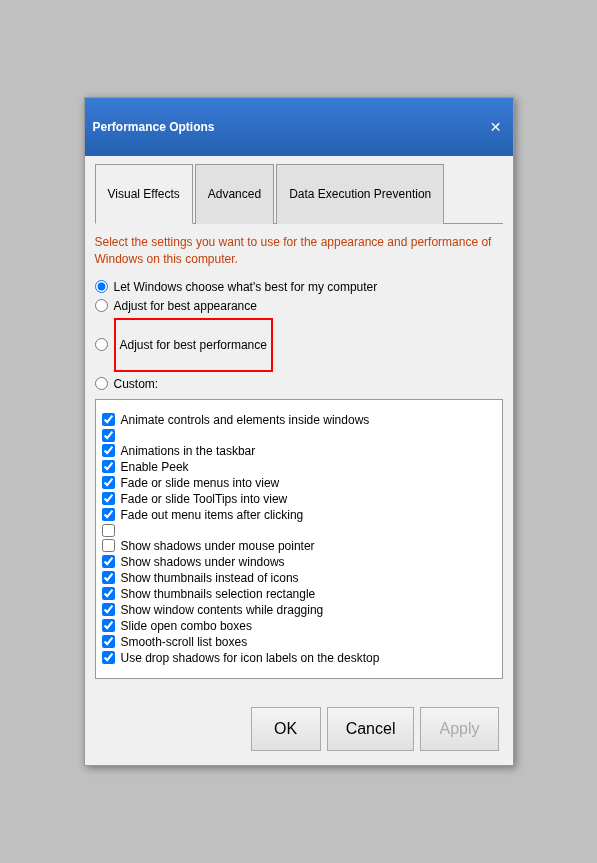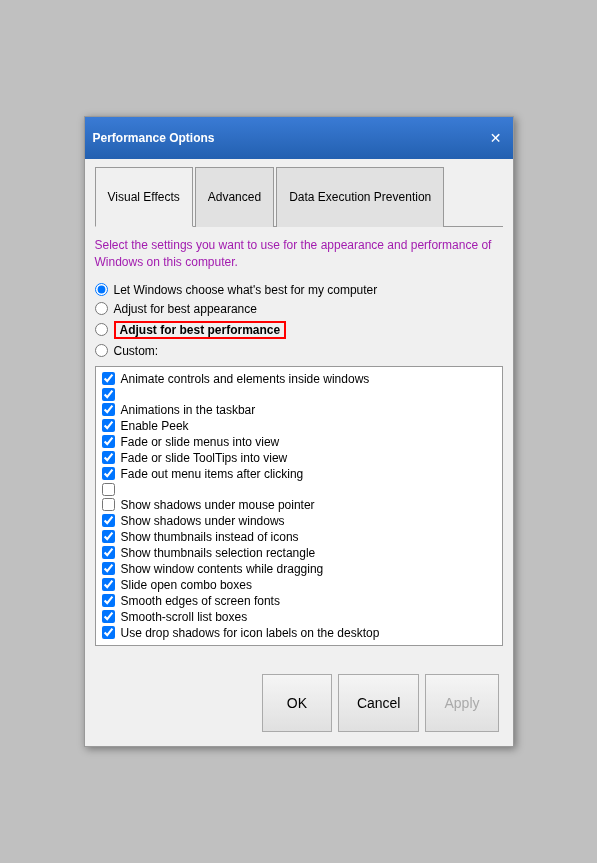--- a/index.html
+++ b/index.html
@@ -17,21 +17,21 @@
     .dialog {
       width: 430px;
       background: #f0f0f0;
       border: 1px solid #999;
       box-shadow: 2px 2px 8px rgba(0,0,0,0.4);
     }
 
     .title-bar {
       background: linear-gradient(to bottom, #3a7bd5, #2360b0);
       color: white;
-      padding: 12px 8px;
+      padding: 20px 8px;
       display: flex;
       justify-content: space-between;
       align-items: center;
       font-size: 12px;
       font-weight: 600;
     }
 
     .title-bar-close {
       width: 18px;
       height: 18px;
@@ -70,51 +70,50 @@
     .tab.active {
       background: #f0f0f0;
       border-bottom: 1px solid #f0f0f0;
       z-index: 1;
     }
 
     .description {
       margin-bottom: 12px;
       font-size: 12px;
       line-height: 1.4;
-      color: #a21caf;
+      color: #c2410c;
     }
 
     .radio-group {
       margin-bottom: 8px;
     }
 
     .radio-item {
       display: flex;
       align-items: center;
       margin-bottom: 5px;
       font-size: 12px;
     }
 
     .radio-item input[type="radio"] {
       margin-right: 6px;
       cursor: pointer;
     }
 
     .radio-best-performance {
       border: 2px solid red;
-      padding: 0 4px;
+      padding: 18px 4px;
       display: inline-flex;
       align-items: center;
-      font-weight: bold;
     }
 
     .checkbox-list {
       border: 1px solid #999;
       background: white;
-      padding: 4px 6px;
+      padding: 12px 6px;
       margin-bottom: 22px;
       max-height: 360px;
       overflow-y: auto;
     }
 
     .checkbox-item {
       display: flex;
       align-items: center;
       padding: 1px 0;
       font-size: 12px;
@@ -127,22 +126,22 @@
     }
 
     .button-row {
       display: flex;
       justify-content: flex-end;
       gap: 6px;
       padding: 6px 4px 4px 4px;
     }
 
     .btn {
-      padding: 20px 18px;
-      font-size: 14px;
+      padding: 12px 18px;
+      font-size: 16px;
       border: 1px solid #aaa;
       background: linear-gradient(to bottom, #f5f5f5, #e0e0e0);
       cursor: pointer;
       min-width: 70px;
     }
 
     .btn:disabled {
       color: #aaa;
       cursor: default;
     }
@@ -241,24 +240,20 @@
           <input type="checkbox" id="cb-11" checked="" style="">
           <label for="cb-11">Show thumbnails selection rectangle</label>
         </div>
         <div class="checkbox-item">
           <input type="checkbox" id="cb-12" checked="" style="">
           <label for="cb-12">Show window contents while dragging</label>
         </div>
         <div class="checkbox-item">
           <input type="checkbox" id="cb-13" checked="" style="">
           <label for="cb-13">Slide open combo boxes</label>
-        </div>
-        <div class="checkbox-item">
-          <input type="checkbox" id="cb-14" checked="" style="">
-          <label for="cb-14">Smooth edges of screen fonts</label>
         </div>
         <div class="checkbox-item">
           <input type="checkbox" id="cb-15" checked="" style="">
           <label for="cb-15">Smooth-scroll list boxes</label>
         </div>
         <div class="checkbox-item">
           <input type="checkbox" id="cb-16" checked="" style="">
           <label for="cb-16">Use drop shadows for icon labels on the desktop</label>
         </div>
       </div>

